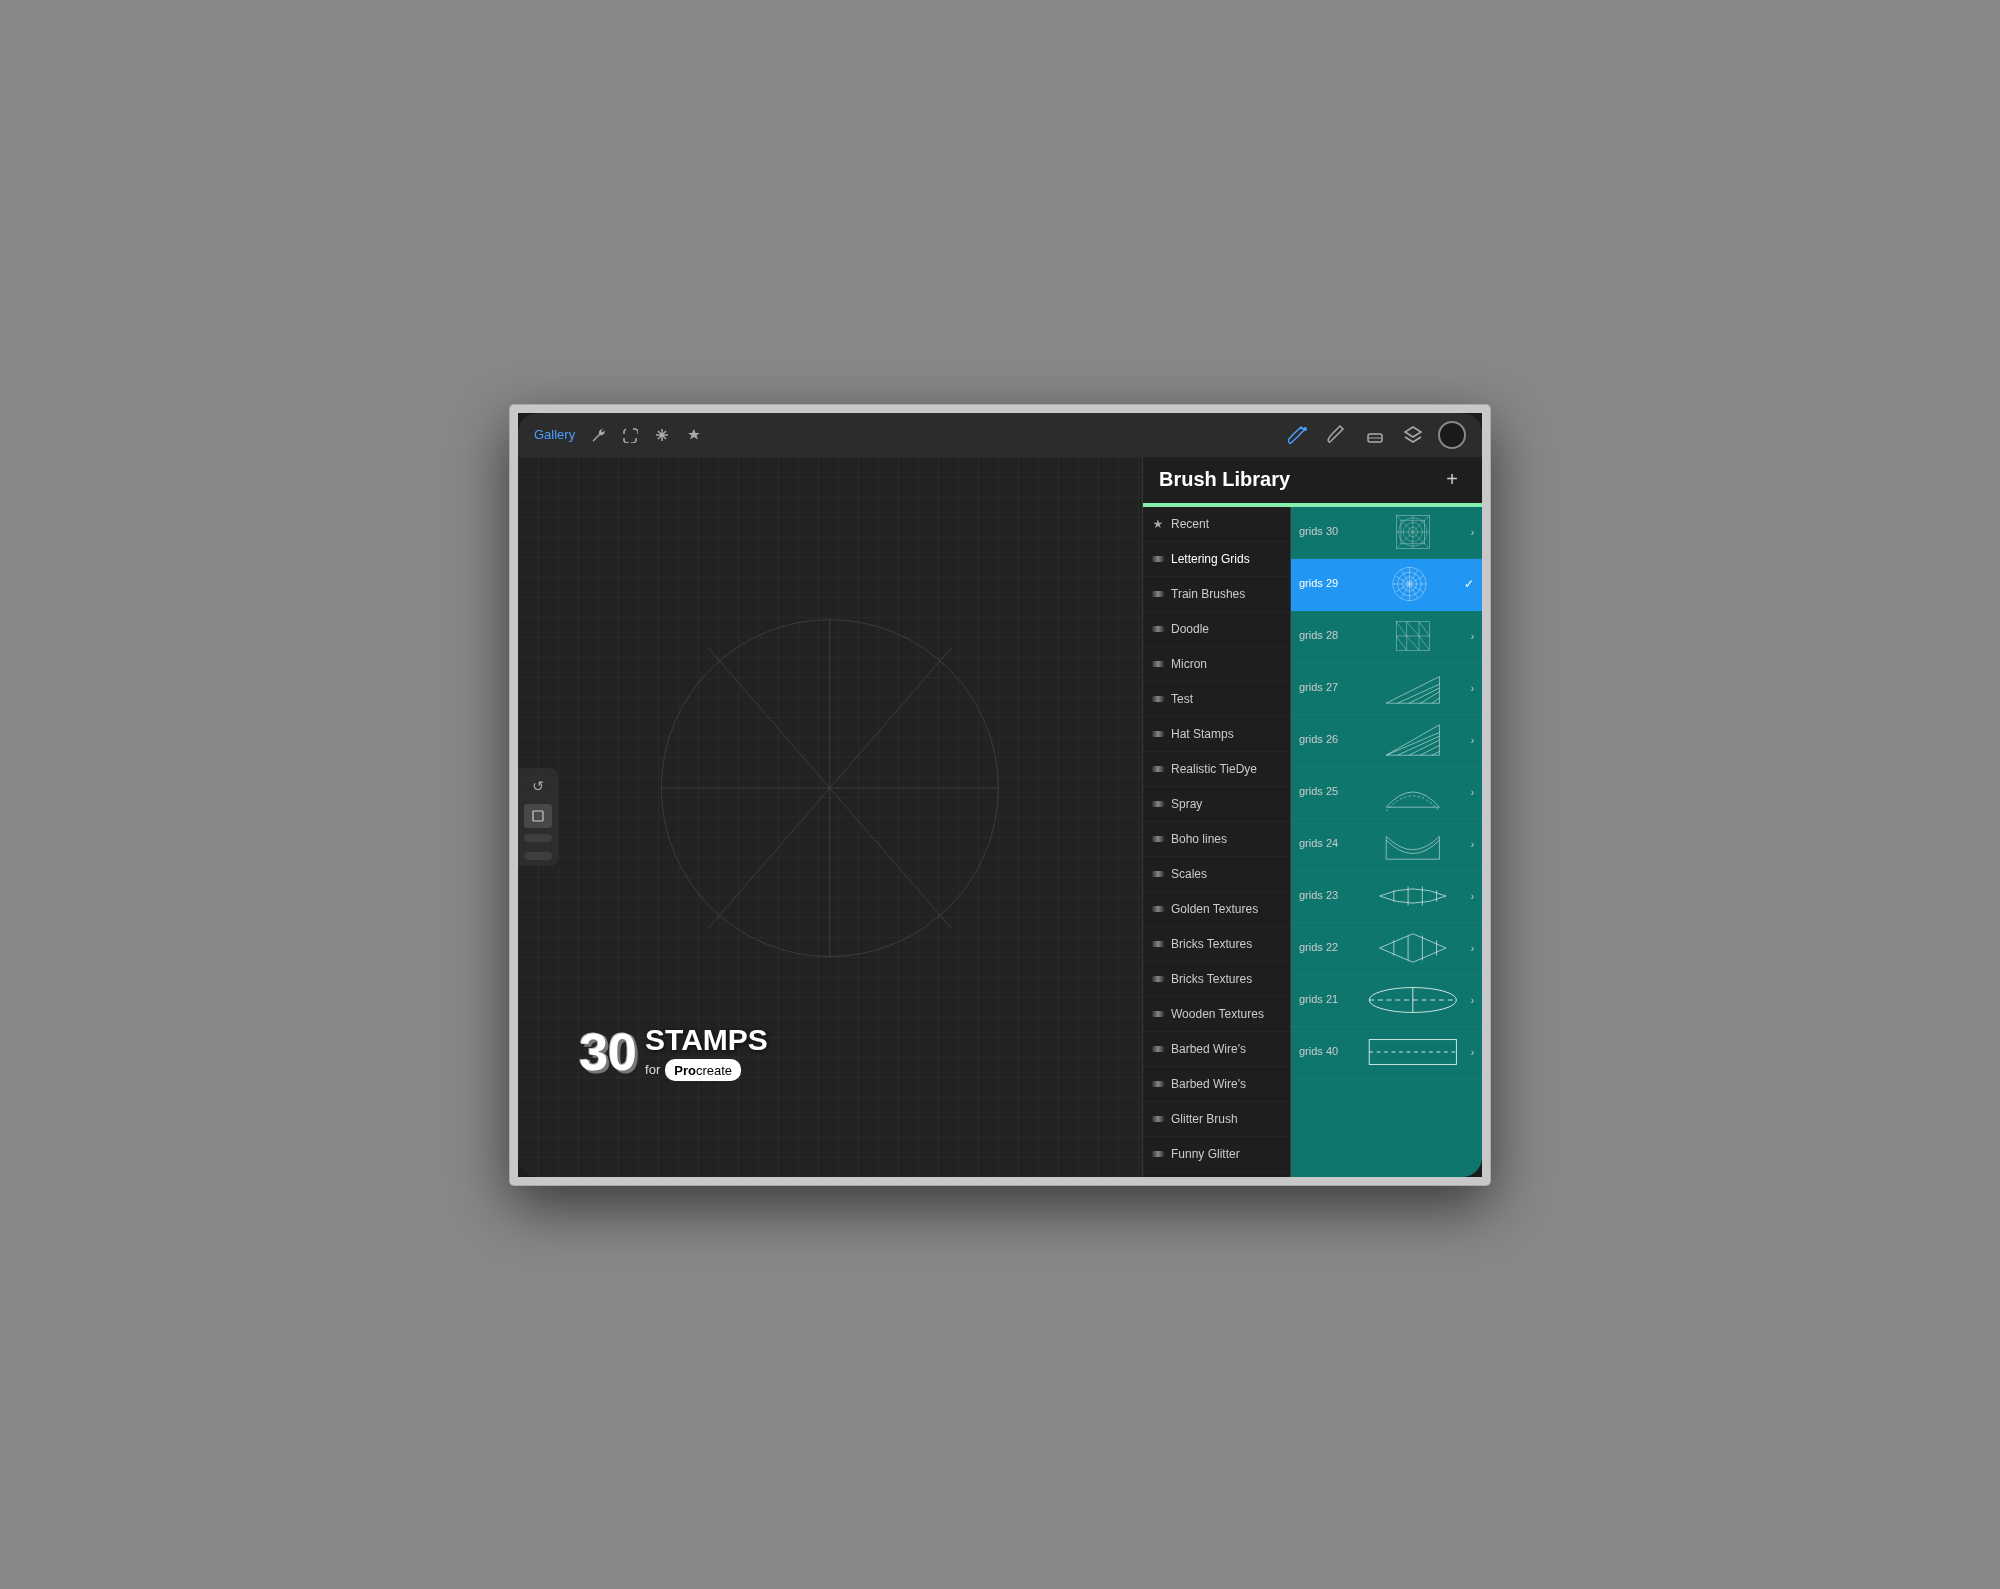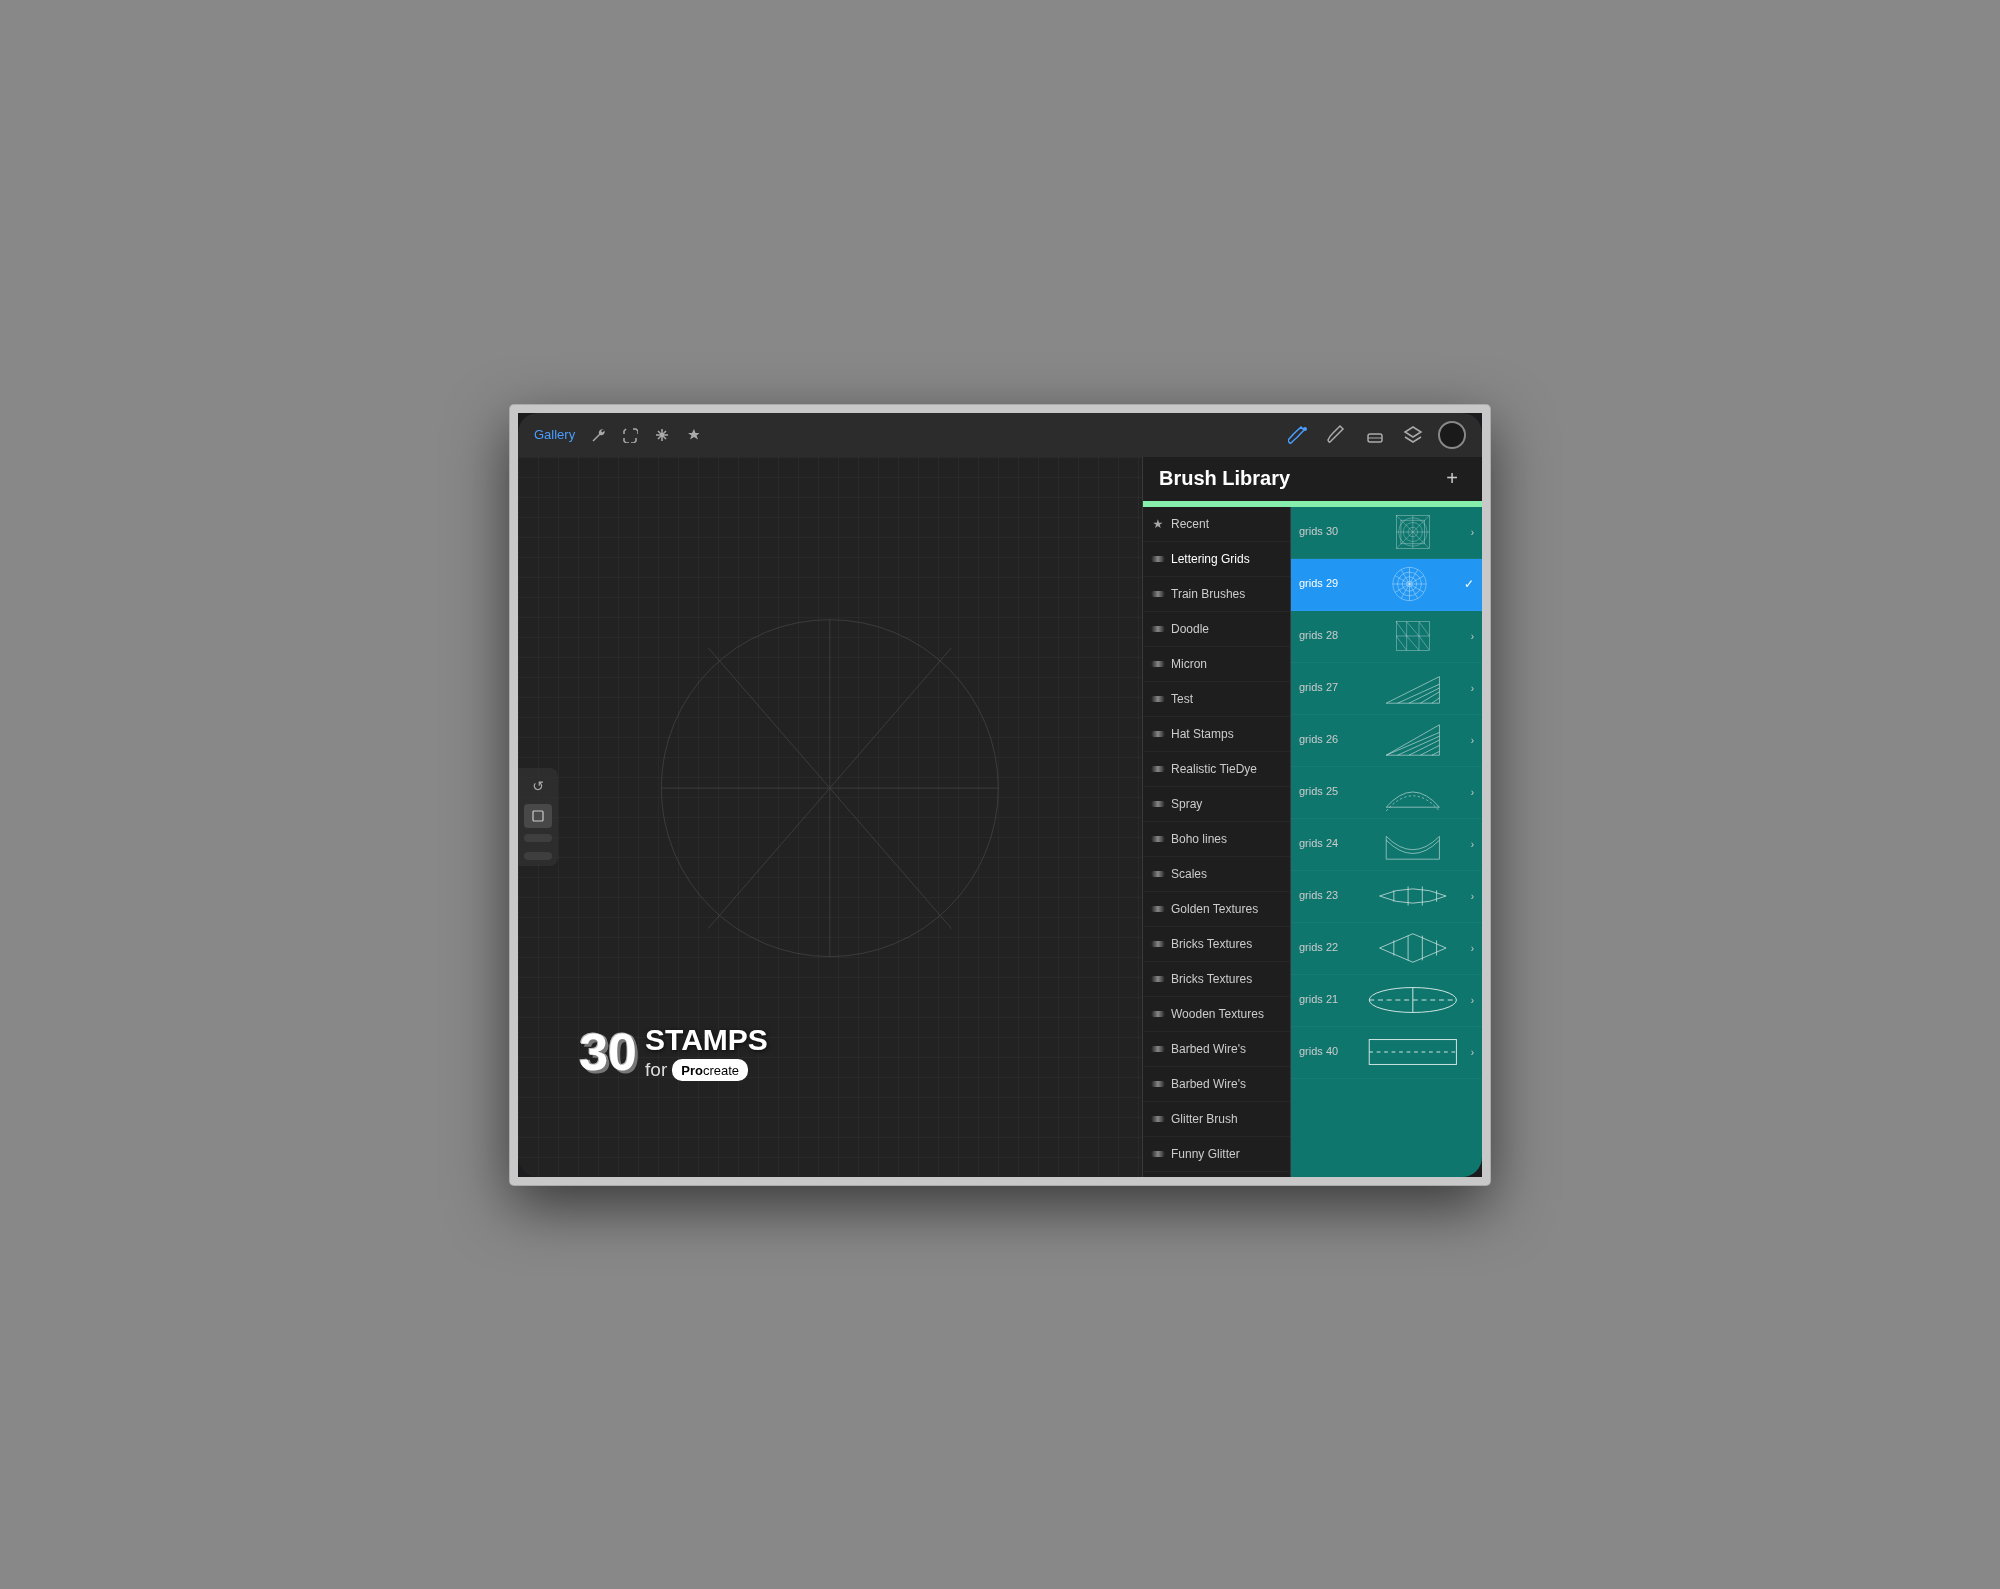--- a/index.html
+++ b/index.html
@@ -201,21 +201,21 @@
       border-left: 1px solid #3a3a3a;
       flex-shrink: 0;
     }
 
     .brush-panel-header {
       height: 50px;
       display: flex;
       align-items: center;
       justify-content: space-between;
       padding: 0 16px;
-      border-bottom: 6px solid #86efac;
+      border-bottom: 4px solid #86efac;
       flex-shrink: 0;
     }
 
     .brush-panel-title {
       font-size: 20px;
       font-weight: 700;
       color: #fff;
     }
 
     .add-btn {
@@ -441,21 +441,21 @@
                   <line x1="430" y1="50" x2="170" y2="350" stroke="white" stroke-width="0.8"></line>
                 </svg>
 
 
                 <div class="stamps-footer">
                   <div style="display:flex; align-items:center; gap:8px;">
                     <span style="font-size:52px; font-weight:900; color:#fff; text-shadow: 3px 3px 0 #777, -1px -1px 0 #bbb, 2px 0 0 #999; font-family:Arial Black, sans-serif;">30</span>
                     <div style="display:flex; flex-direction:column; justify-content:center;">
                       <span style="font-size:30px; font-weight:900; color:#fff; font-family:Arial Black, sans-serif; text-shadow:1px 1px 4px rgba(0,0,0,0.7); text-transform:uppercase;">STAMPS</span>
                       <div style="display:flex; align-items:center; gap:5px; margin-top:2px;">
-                        <span style="font-size:19px; color:#ddd;">for</span>
+                        <span style="font-size:13px; color:#ddd;">for</span>
                         <div style="background:#fff; border-radius:10px; padding:2px 9px;">
                           <span style="font-size:13px; font-weight:900; color:#000;">Pro</span><span style="font-size:13px; font-weight:400; color:#000;">create</span>
                         </div>
                       </div>
                     </div>
                   </div>
                 </div>
 
               </div>
             </div>

